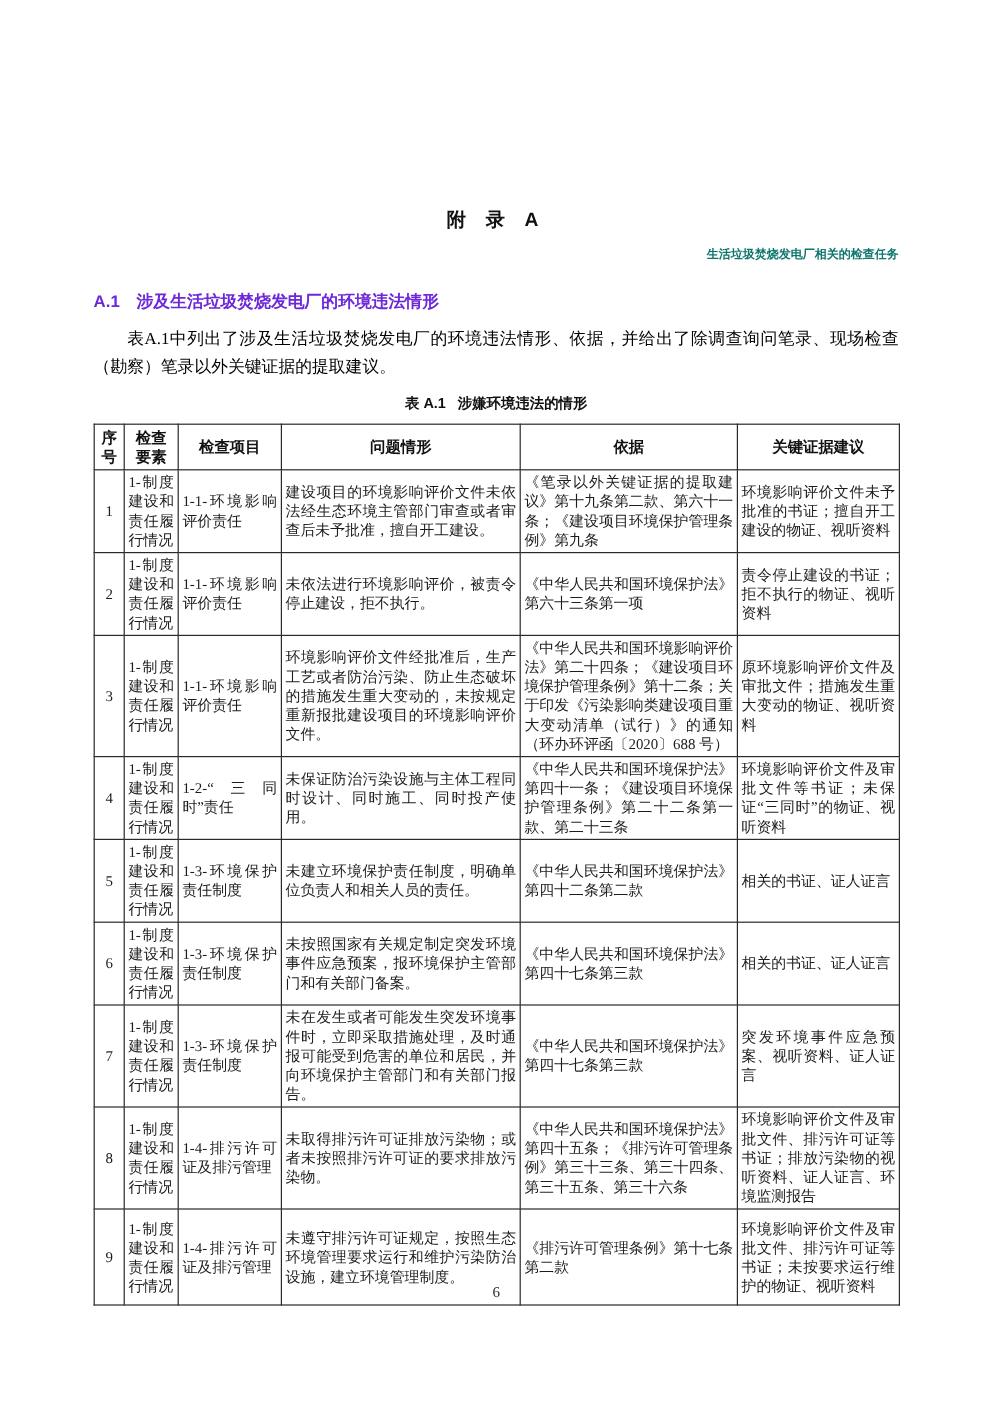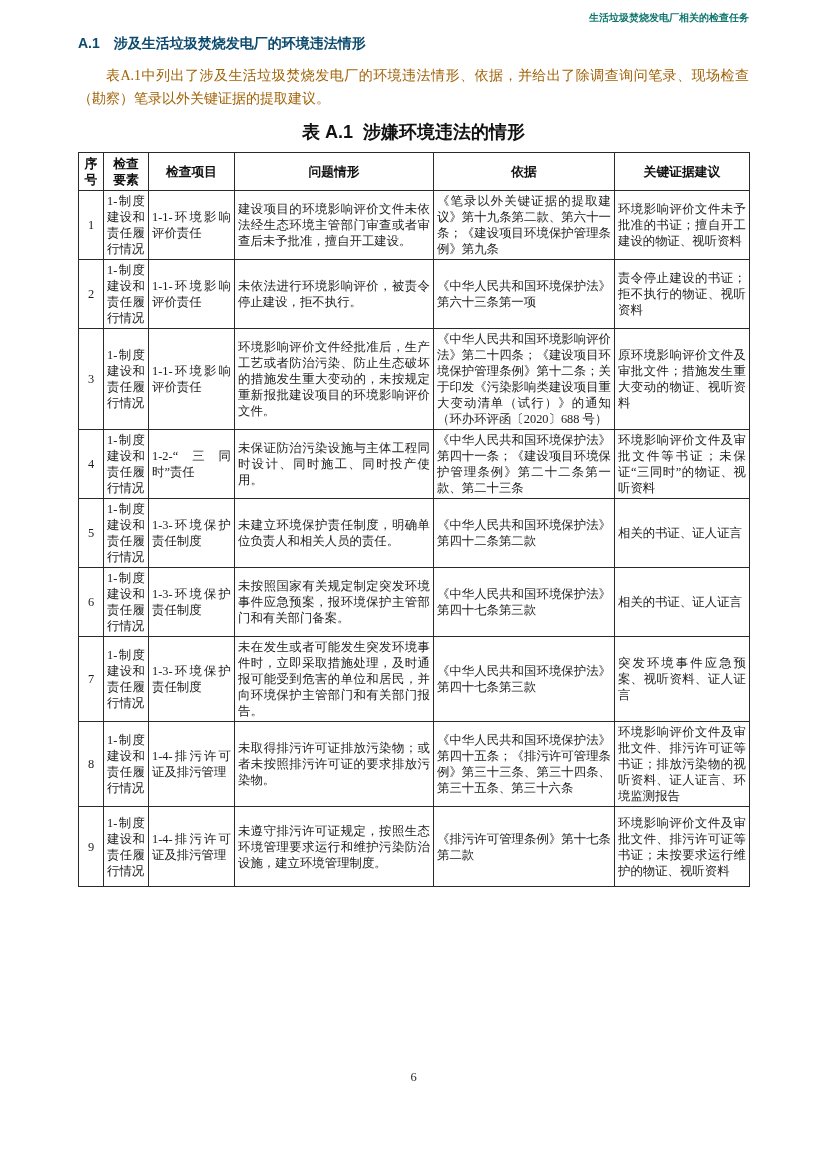--- a/index.html
+++ b/index.html
@@ -38,43 +38,43 @@
   }
   .appendix-heading {
     margin-top: 11px;
     text-align: right;
     font-family: "Liberation Sans", "DejaVu Sans", sans-serif;
     font-weight: bold;
     font-size: 10px;
     color: #0f766e;
   }
   .section-line {
-    margin-top: 10px;
+    margin-top: 24px;
     font-family: "Liberation Sans", "DejaVu Sans", sans-serif;
     font-weight: bold;
     font-size: 14px;
-    color: #0c4a6e;
+    color: #6d28d9;
     text-align: left;
   }
   .section-line .sec-num { margin-right: 14px; }
   .body-paragraph {
     margin-top: 11px;
     font-size: 14px;
     line-height: 23px;
     text-align: justify;
     text-align-last: left;
     text-indent: 2em;
-    color: #a16207;
+    color: #000000;
   }
   .table-caption {
     margin-top: 10px;
     text-align: center;
     font-family: "Liberation Sans", "DejaVu Sans", sans-serif;
     font-weight: bold;
-    font-size: 18px;
+    font-size: 12px;
     color: #111;
   }
   .table-caption .cap-num { margin-right: 10px; }
   table.violations {
     margin-top: 8px;
     width: 671px;
     border-collapse: collapse;
     table-layout: fixed;
   }
   table.violations th, table.violations td {
@@ -116,20 +116,21 @@
     font-size: 12.5px;
     color: #2a2a2a;
   }
 </style>
 </head>
 <body>
 
 <div class="page">
   <div class="content">
 
+    <div class="appendix-title">附  录  A</div>
     <div class="appendix-heading">生活垃圾焚烧发电厂相关的检查任务</div>
 
     <div class="section-line">
       <span class="sec-num">A.1</span><span>涉及生活垃圾焚烧发电厂的环境违法情形</span>
     </div>
 
     <div class="body-paragraph">表A.1中列出了涉及生活垃圾焚烧发电厂的环境违法情形、依据，并给出了除调查询问笔录、现场检查（勘察）笔录以外关键证据的提取建议。</div>
 
     <div class="table-caption">
       <span class="cap-num">表 A.1</span><span>涉嫌环境违法的情形</span>

